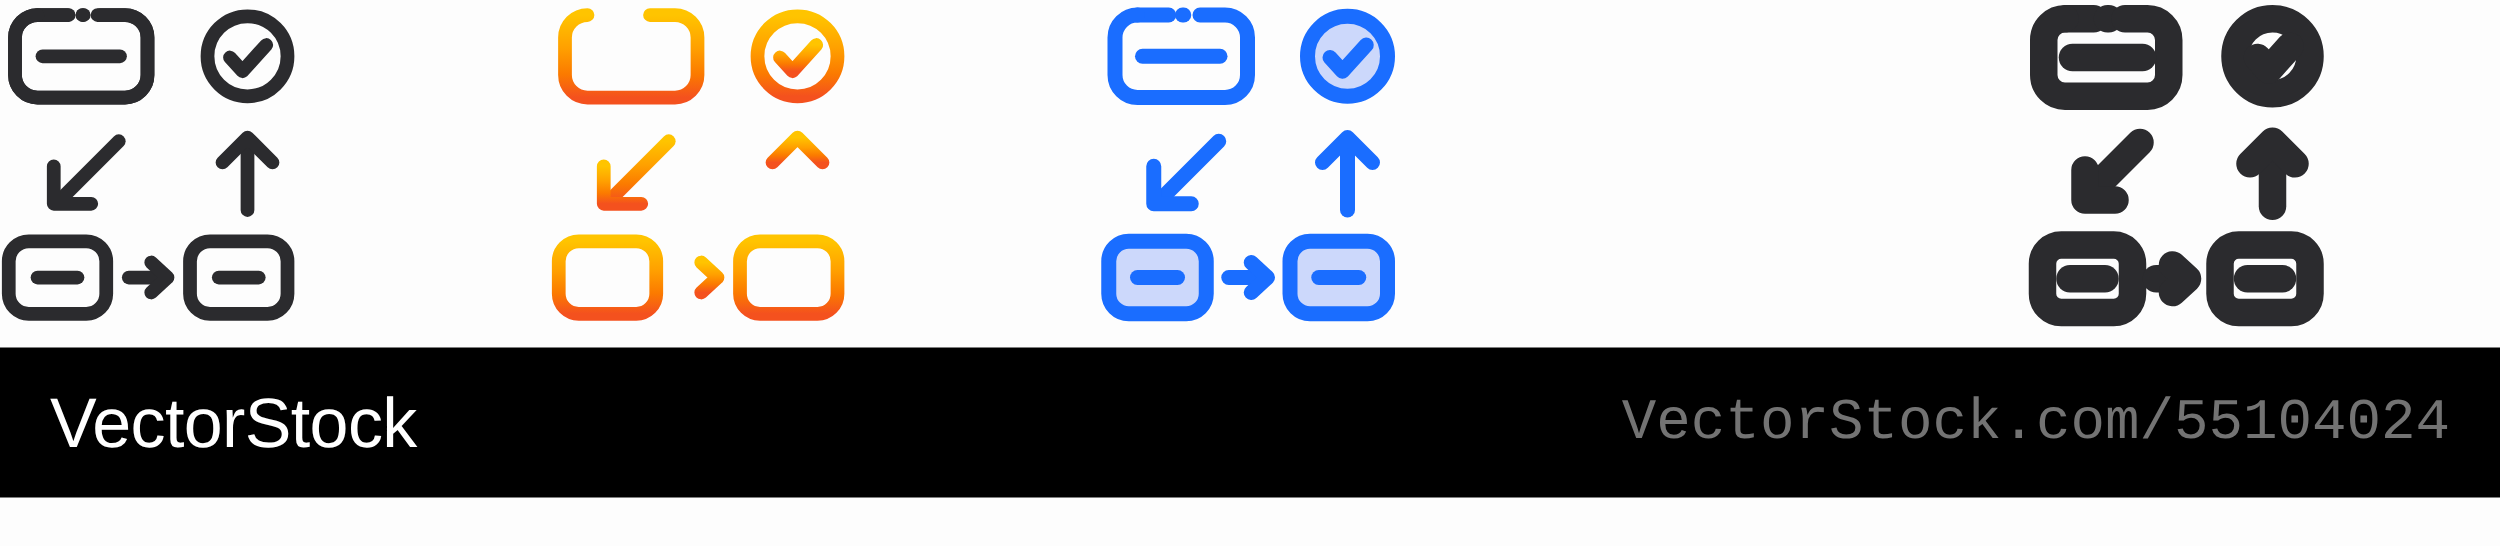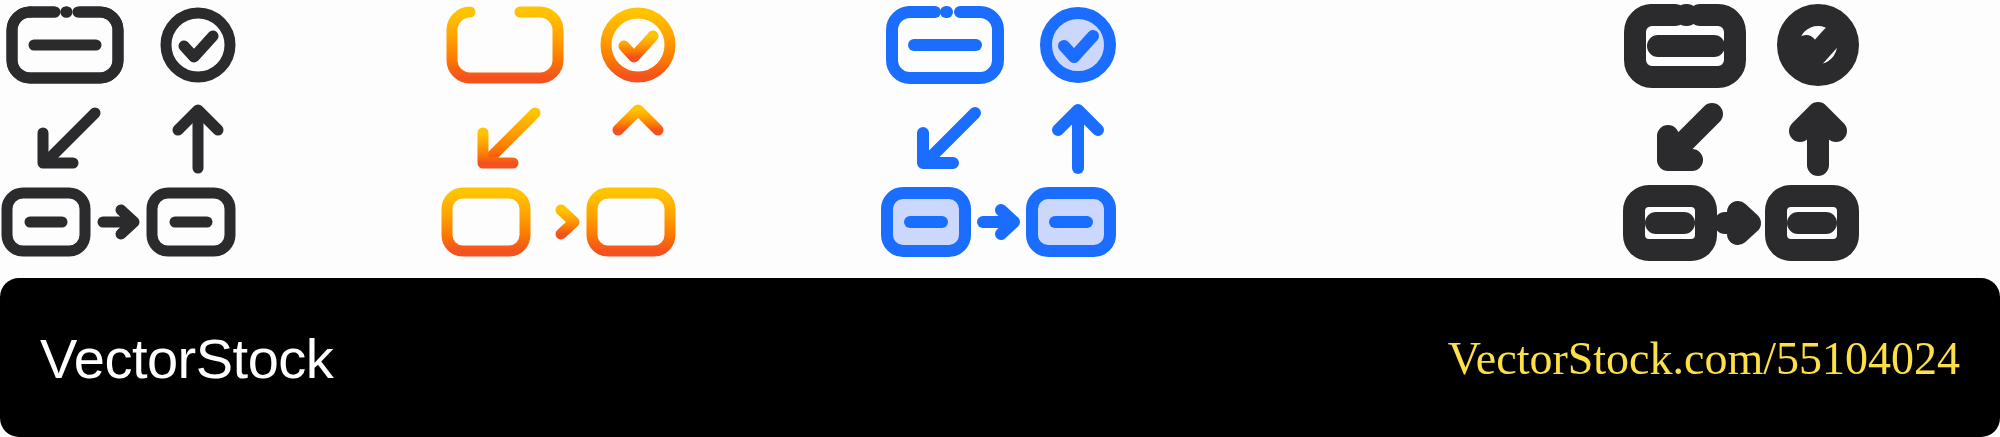--- a/index.html
+++ b/index.html
@@ -26,45 +26,44 @@
     position:absolute;
     top:0;
     width:300px;height:278px;
   }
   .iconset svg{display:block;}
 
   
   .banner{
     position:absolute;
     left:0;top:278px;
-    width:2000px;height:159px;
+    width:2000px;height:120px;
     background:#000000;
-    border-radius:19px;
   }
   .brand{
     position:absolute;
     left:40px;top:50%;
     transform:translateY(-50%);
     color:#ffffff;
     font-size:56px;
     font-weight:400;
     letter-spacing:-0.5px;
     white-space:nowrap;
     font-family:"Liberation Sans", sans-serif;
   }
   .brand-url{
     position:absolute;
     right:40px;top:50%;
     transform:translateY(-50%);
-    color:#fde047;
+    color:#737373;
     font-size:46px;
     font-weight:400;
     letter-spacing:0px;
     white-space:nowrap;
-    font-family:Liberation Serif, serif;
+    font-family:Liberation Mono, monospace;
   }
 </style>
 </head>
 <body>
 
 <div class="canvas">
 
   <div class="art">
 
     <div class="iconset" style="left:0px;">

